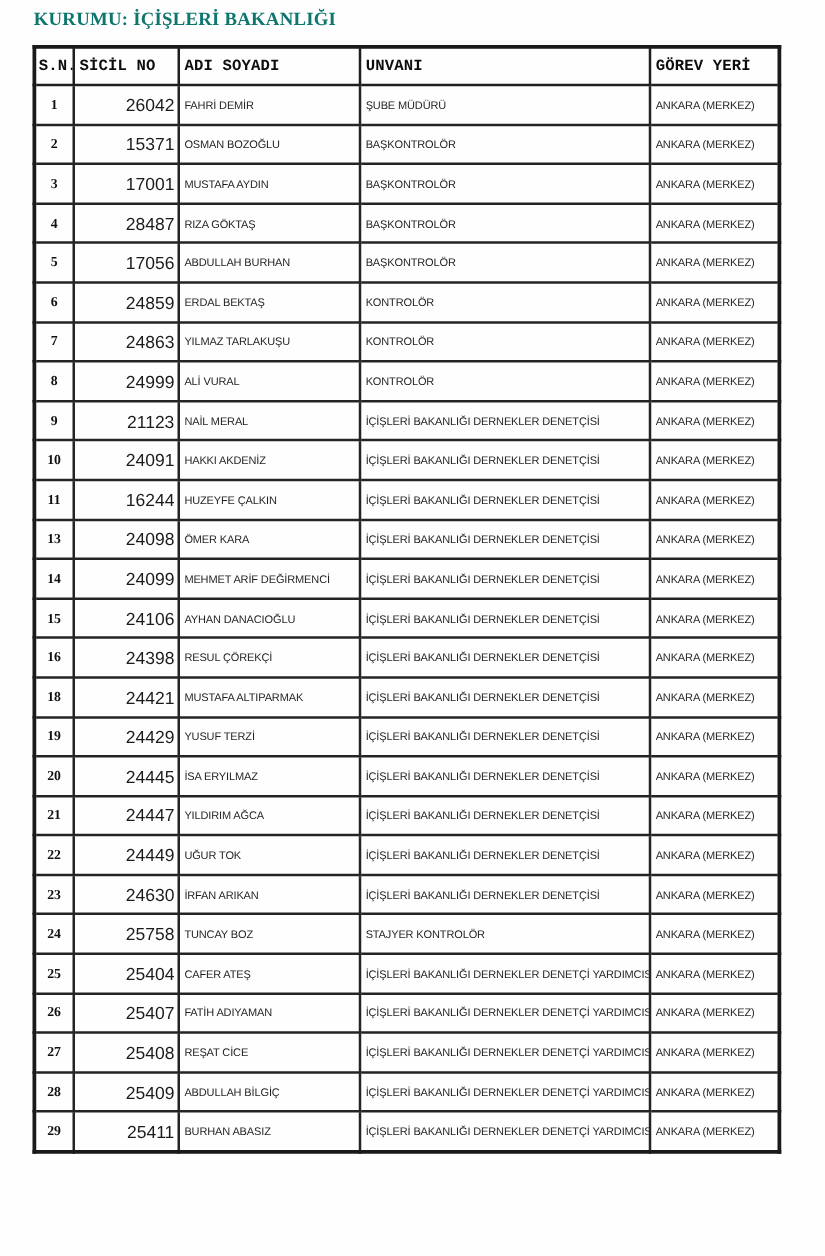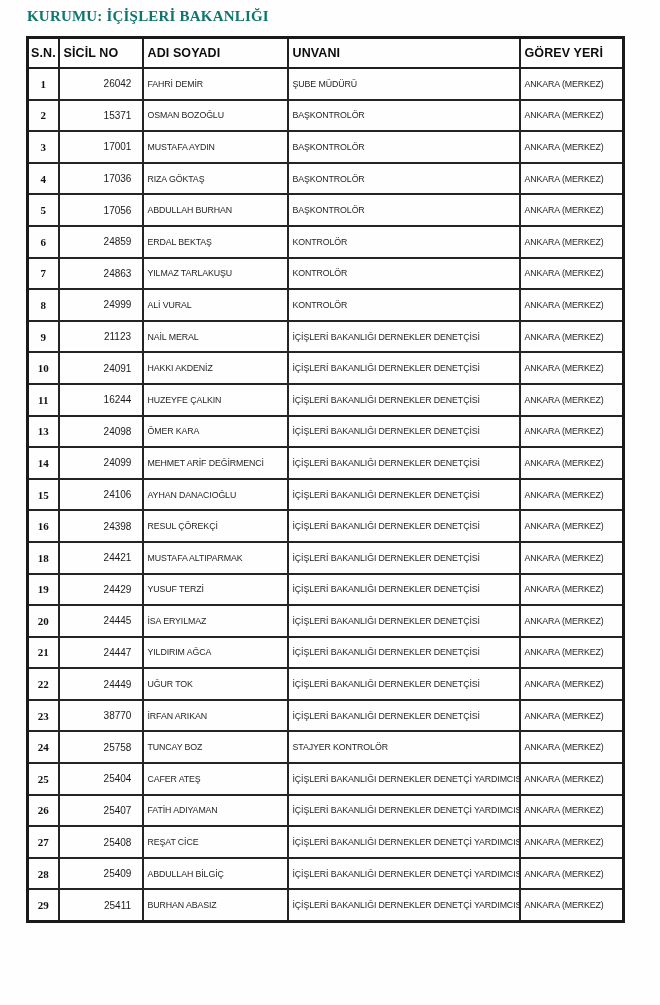--- a/index.html
+++ b/index.html
@@ -36,21 +36,21 @@
     table-layout: fixed;
     border: 3px solid #1a1a1a;
   }
   col.c-sn    { width: 31px;  }
   col.c-sicil { width: 84px;  }
   col.c-name  { width: 145px; }
   col.c-unvan { width: 232px; }
   col.c-gorev { width: 104px; }
   th {
     border: 2px solid #1f1f1f;
-    font-family: Liberation Sans, sans-serif;
+    font-family: Liberation Mono, monospace;
     font-weight: bold;
     font-size: 12.5px;
     color: #0d0d0d;
     text-align: left;
     vertical-align: middle;
     height: 26px;
     padding: 1px 2px 1px 4px;
     letter-spacing: 0.1px;
     white-space: nowrap;
     overflow: hidden;
@@ -65,22 +65,22 @@
     overflow: hidden;
   }
   td.cell-sn {
     font-family: "Liberation Serif", serif;
     font-weight: bold;
     font-size: 11px;
     text-align: center;
     color: #111111;
   }
   td.cell-sicil {
-    font-size: 10px;
-    text-align: center;
+    font-size: 14px;
+    text-align: right;
     color: #1b1b1b;
     padding-left: 36px;
   }
   td.cell-name, td.cell-unvan, td.cell-gorev {
     font-size: 8.8px;
     text-align: left;
     padding-left: 4px;
     color: #1e1e1e;
     letter-spacing: -0.1px;
   }
@@ -129,21 +129,21 @@
   <tr>
     <td class="cell-sn">3</td>
     <td class="cell-sicil">17001</td>
     <td class="cell-name">MUSTAFA AYDIN</td>
     <td class="cell-unvan">BAŞKONTROLÖR</td>
     <td class="cell-gorev">ANKARA (MERKEZ)</td>
   </tr>
 
   <tr>
     <td class="cell-sn">4</td>
-    <td class="cell-sicil">17036</td>
+    <td class="cell-sicil">28487</td>
     <td class="cell-name">RIZA GÖKTAŞ</td>
     <td class="cell-unvan">BAŞKONTROLÖR</td>
     <td class="cell-gorev">ANKARA (MERKEZ)</td>
   </tr>
 
   <tr>
     <td class="cell-sn">5</td>
     <td class="cell-sicil">17056</td>
     <td class="cell-name">ABDULLAH BURHAN</td>
     <td class="cell-unvan">BAŞKONTROLÖR</td>
@@ -267,21 +267,21 @@
   <tr>
     <td class="cell-sn">22</td>
     <td class="cell-sicil">24449</td>
     <td class="cell-name">UĞUR TOK</td>
     <td class="cell-unvan">İÇİŞLERİ BAKANLIĞI DERNEKLER DENETÇİSİ</td>
     <td class="cell-gorev">ANKARA (MERKEZ)</td>
   </tr>
 
   <tr>
     <td class="cell-sn">23</td>
-    <td class="cell-sicil">38770</td>
+    <td class="cell-sicil">24630</td>
     <td class="cell-name">İRFAN ARIKAN</td>
     <td class="cell-unvan">İÇİŞLERİ BAKANLIĞI DERNEKLER DENETÇİSİ</td>
     <td class="cell-gorev">ANKARA (MERKEZ)</td>
   </tr>
 
   <tr>
     <td class="cell-sn">24</td>
     <td class="cell-sicil">25758</td>
     <td class="cell-name">TUNCAY BOZ</td>
     <td class="cell-unvan">STAJYER KONTROLÖR</td>

